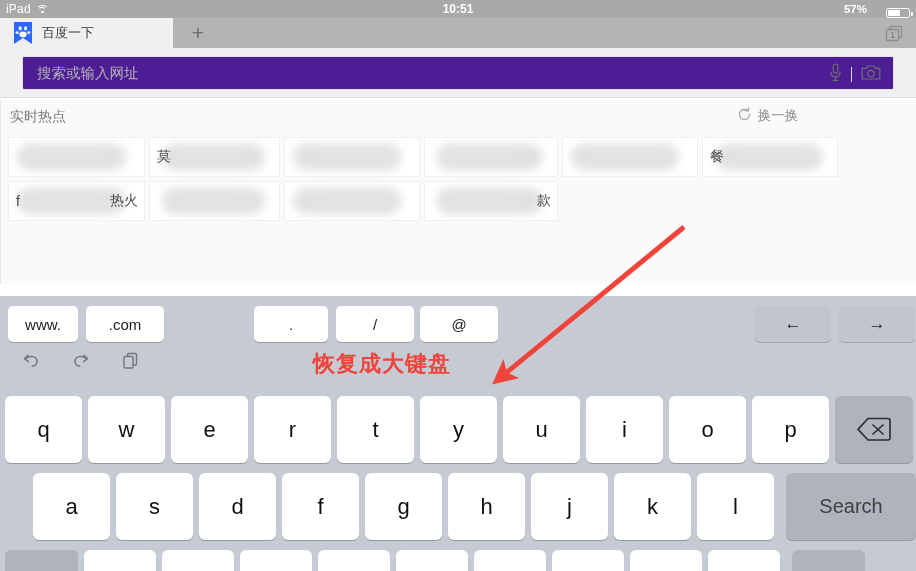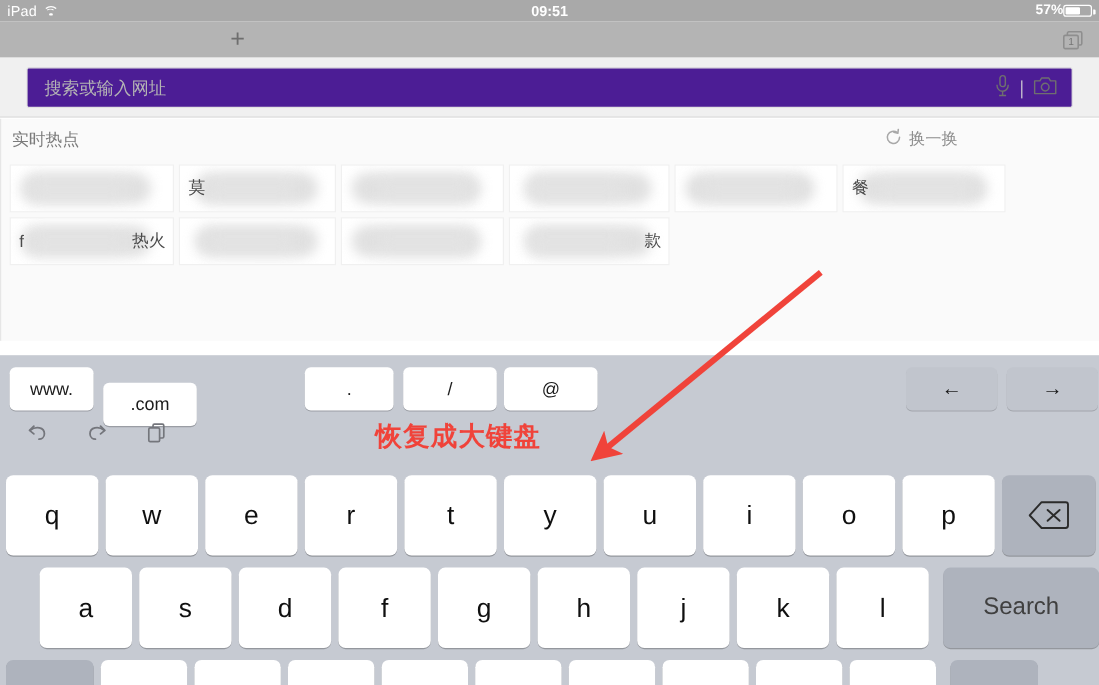--- a/index.html
+++ b/index.html
@@ -18,21 +18,21 @@
   }
   .sb-left { position: absolute; left: 6px; top: 0; display: flex; align-items: center; gap: 5px; height: 18px; }
   .sb-device { font-size: 12px; letter-spacing: .2px; }
   .wifi-icon { display: inline-block; width: 13px; height: 10px; position: relative; }
   .wifi-icon i { position: absolute; border: 1.4px solid #fff; border-bottom: none;
     border-left-color: transparent; border-right-color: transparent; border-radius: 50% 50% 0 0 / 100% 100% 0 0; }
   .wifi-icon i:nth-child(1) { width: 13px; height: 6px; left: 0; top: 1px; }
   .wifi-icon i:nth-child(2) { width: 8px; height: 4px; left: 2.5px; top: 3px; }
   .wifi-dot { position: absolute; width: 2.4px; height: 2.4px; background: #fff; border-radius: 50%; left: 5.3px; top: 7px; }
   .sb-center { position: absolute; left: 0; right: 0; text-align: center; font-size: 12px; font-weight: bold; }
-  .sb-right { position: absolute; right: 6px; top: 0; display: flex; align-items: center; gap: 0; height: 18px; }
+  .sb-right { position: absolute; right: 6px; top: 0; display: flex; align-items: flex-end; gap: 19px; height: 18px; }
   .sb-batt-pct { font-size: 11.5px; font-weight: bold; }
   .battery { position: relative; width: 24px; height: 10px; border: 1.2px solid #fff;
     border-radius: 2.4px; display: inline-block; }
   .battery::after { content: ""; position: absolute; right: -3.6px; top: 3px; width: 2px; height: 4px;
     background: #fff; border-radius: 0 1px 1px 0; }
   .battery-fill { position: absolute; left: 1px; top: 1px; bottom: 1px; background: #fff; border-radius: 1px; }
 
   
   .tabbar {
     position: absolute; top: 18px; left: 0; width: 916px; height: 30px;
@@ -134,30 +134,43 @@
 
   <div class="statusbar">
     <div class="sb-left">
       <span class="sb-device">iPad</span>
       <span class="wifi-icon">
         <i></i>
           <i></i>
           <span class="wifi-dot"></span>
       </span>
     </div>
-    <div class="sb-center">09:51</div>
+    <div class="sb-center">10:51</div>
     <div class="sb-right">
       <span class="sb-batt-pct">57%</span>
       <span class="battery">
         <span class="battery-fill" id="batt-fill" style="width: 12.3px;"></span>
       </span>
     </div>
   </div>
 
   <div class="tabbar">
+    <div class="tab">
+      <span class="tab-favicon">
+        <svg width="18" height="22" viewBox="0 0 18 22">
+          <path d="M0 0 H18 V22 L9 16 L0 22 Z" fill="#2c68ff"></path>
+          <ellipse cx="6.2" cy="6.4" rx="1.5" ry="2.1" fill="#fff"></ellipse>
+          <ellipse cx="11.6" cy="6.4" rx="1.5" ry="2.1" fill="#fff"></ellipse>
+          <ellipse cx="3.1" cy="10.6" rx="1.6" ry="1.3" fill="#fff"></ellipse>
+          <ellipse cx="14.7" cy="10.6" rx="1.6" ry="1.3" fill="#fff"></ellipse>
+          <ellipse cx="9" cy="12.4" rx="3.6" ry="2.8" fill="#fff"></ellipse>
+        </svg>
+      </span>
+      <span class="tab-title">百度一下</span>
+    </div>
     <div class="tab-newbtn">+</div>
     <div class="tabs-count">
       <svg width="19" height="17" viewBox="0 0 19 17">
         <rect x="4.5" y="1.5" width="12" height="11" fill="none" stroke="#8e8e8e" stroke-width="1.3" rx="1.2"></rect>
         <rect x="1.5" y="4.5" width="12" height="11" fill="#b4b4b4" stroke="#8e8e8e" stroke-width="1.3" rx="1.2"></rect>
         <text x="7.5" y="12.6" font-size="8.5" fill="#757575" text-anchor="middle" font-family="Liberation Sans, sans-serif" id="tabcount-text">1</text>
       </svg>
     </div>
   </div>
 
@@ -248,21 +261,21 @@
             <span class="hot-text" style="position: absolute; right: 6px;">款</span>
           </div>
         </div>
     </div>
   </div>
 
   <div class="keyboard">
 
     <div class="kbd-toolbar">
       <div class="qkey" style="left:8px;width:70px;">www.</div>
-      <div class="qkey" style="left:86px;width:78px;margin-top:13px;">.com</div>
+      <div class="qkey" style="left:86px;width:78px;">.com</div>
       <div class="qkey" style="left:254px;width:74px;">.</div>
       <div class="qkey" style="left:336px;width:78px;">/</div>
       <div class="qkey" style="left:420px;width:78px;">@</div>
       <div class="arrkey" style="left:755px;">←</div>
       <div class="arrkey" style="left:839px;">→</div>
     </div>
 
     <div class="edit-icons">
       <span class="edit-icon">
         <svg width="22" height="22" viewBox="0 0 22 22">

